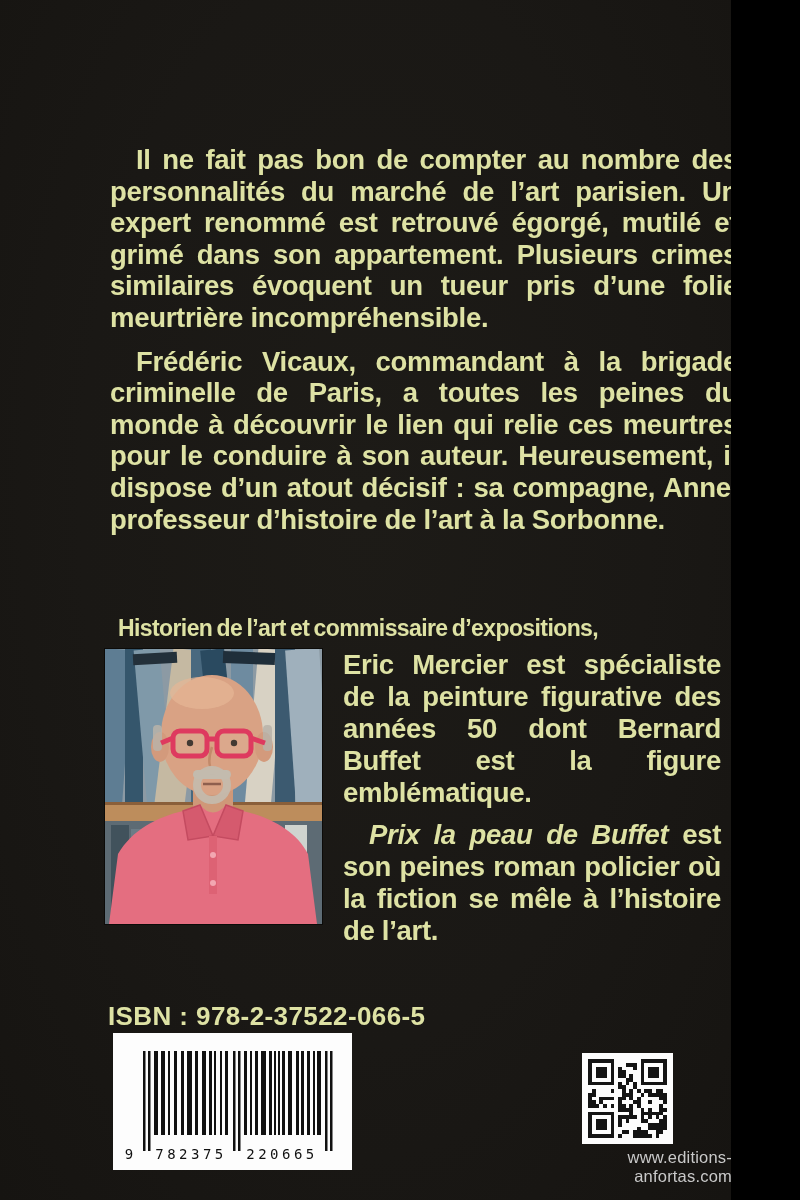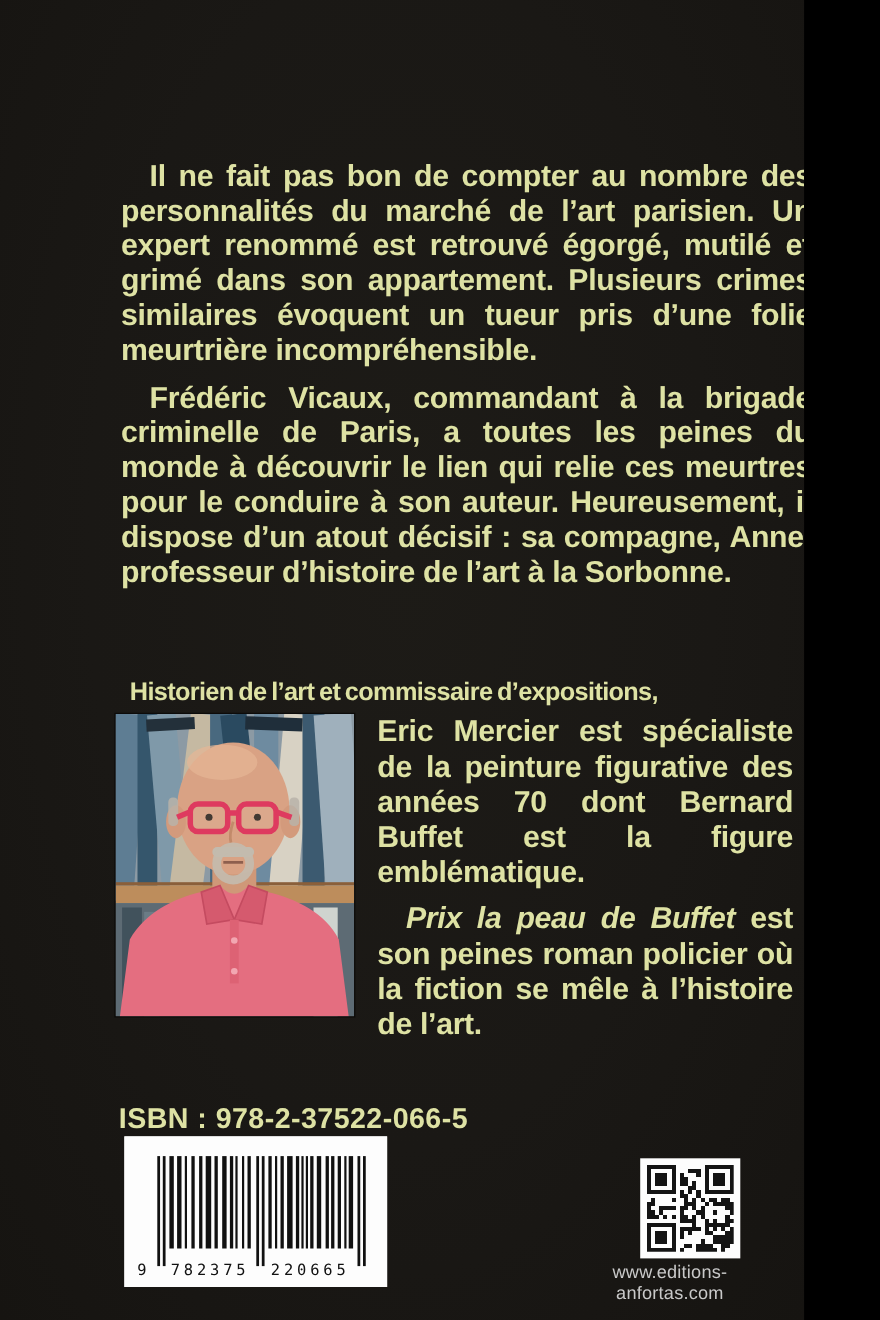--- a/index.html
+++ b/index.html
@@ -47,22 +47,22 @@
   }
   .price{
     position:absolute;left:564px;top:1008px;
     font-size:27.5px;font-weight:700;letter-spacing:0.3px;
   }
   .qr-box{
     position:absolute;left:582px;top:1053px;width:91px;height:91px;
     background:#fdfdfd;display:flex;align-items:center;justify-content:center;
   }
   .website{
-    position:absolute;left:509px;top:1148px;width:200px;
-    text-align:center;font-size:16.5px;color:var(--website-color,#c9c9c9);
+    position:absolute;left:532px;top:1148px;width:200px;
+    text-align:right;font-size:16.5px;color:var(--website-color,#c9c9c9);
     letter-spacing:0.2px;
   }
   svg{display:block;}
 </style>
 </head>
 <body>
 
 <div class="cover">
 
   <section class="synopsis txt">
@@ -125,21 +125,21 @@
             <path d="M78,162 L95,156 L108,187 L83,191 Z" fill="#d55a6e" stroke="#c44b60" stroke-width="1.5"></path>
             <path d="M138,162 L121,156 L108,187 L133,191 Z" fill="#d55a6e" stroke="#c44b60" stroke-width="1.5"></path>
             <rect x="104" y="187" width="8" height="58" fill="#dd6274"></rect>
             <circle cx="108" cy="206" r="3" fill="#f2a7b1"></circle>
             <circle cx="108" cy="234" r="3" fill="#f2a7b1"></circle>
           </g>
         </g>
       </svg>
     </div>
     <div class="bio-text txt">
-      <p>Eric Mercier est spécialiste de la peinture figurative des années 70 dont Bernard Buffet est la figure emblématique.</p>
+      <p>Eric Mercier est spécialiste de la peinture figurative des années 50 dont Bernard Buffet est la figure emblématique.</p>
       <p class="second"><span class="italic">Prix la peau de Buffet</span><span> est son peines roman policier où la fiction se mêle à l’histoire de l’art.</span></p>
     </div>
   </section>
 
   <div class="isbn txt">ISBN : 978-2-37522-066-5</div>
 
   <div class="barcode-box">
     <svg width="239" height="137" viewBox="0 0 239 137">
       <rect width="239" height="137" fill="#fdfdfd"></rect>
       <g id="barcode-bars" fill="#111111">

